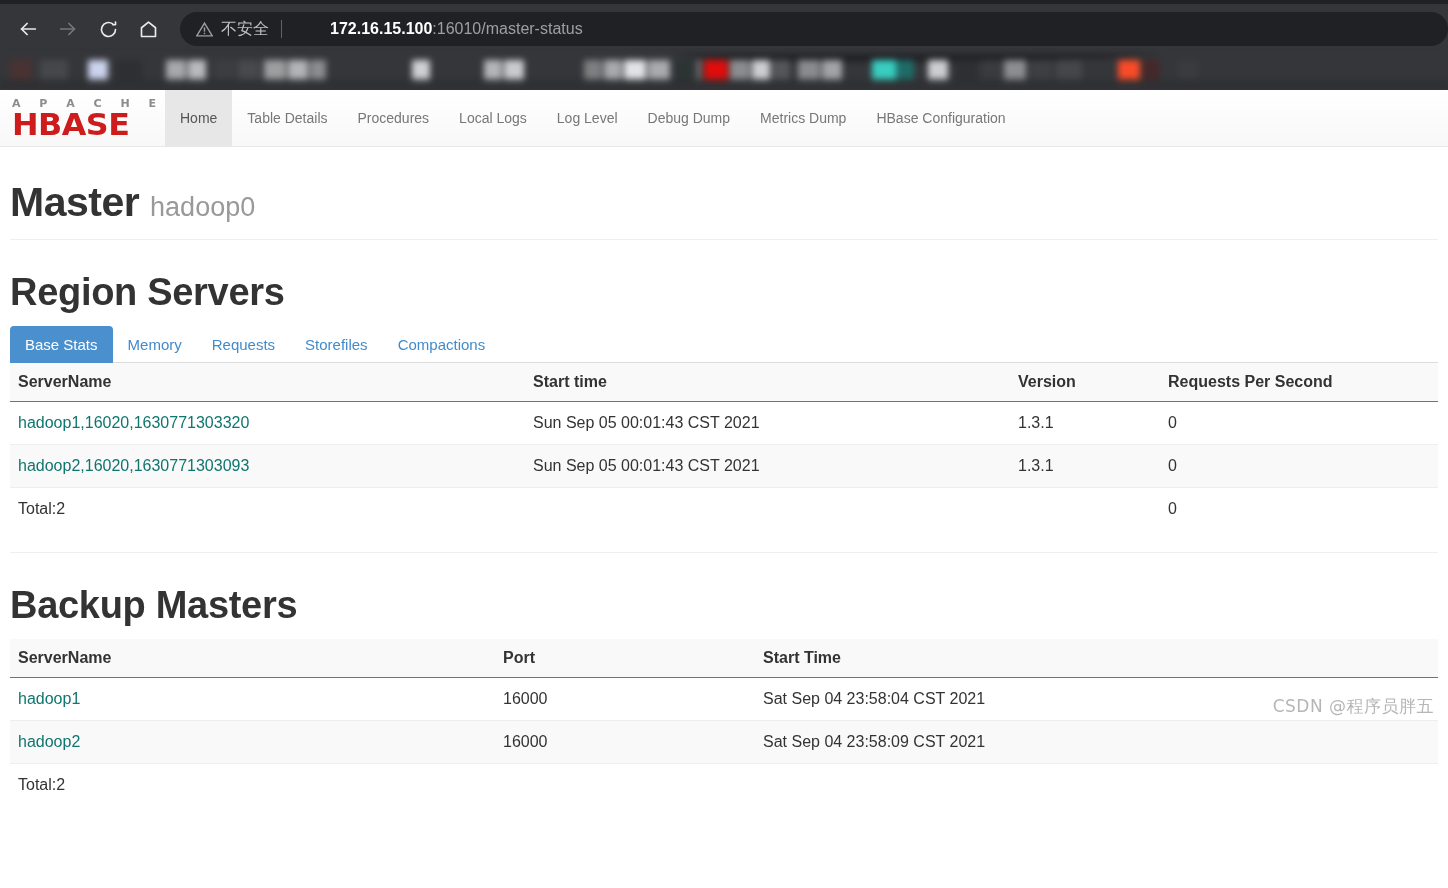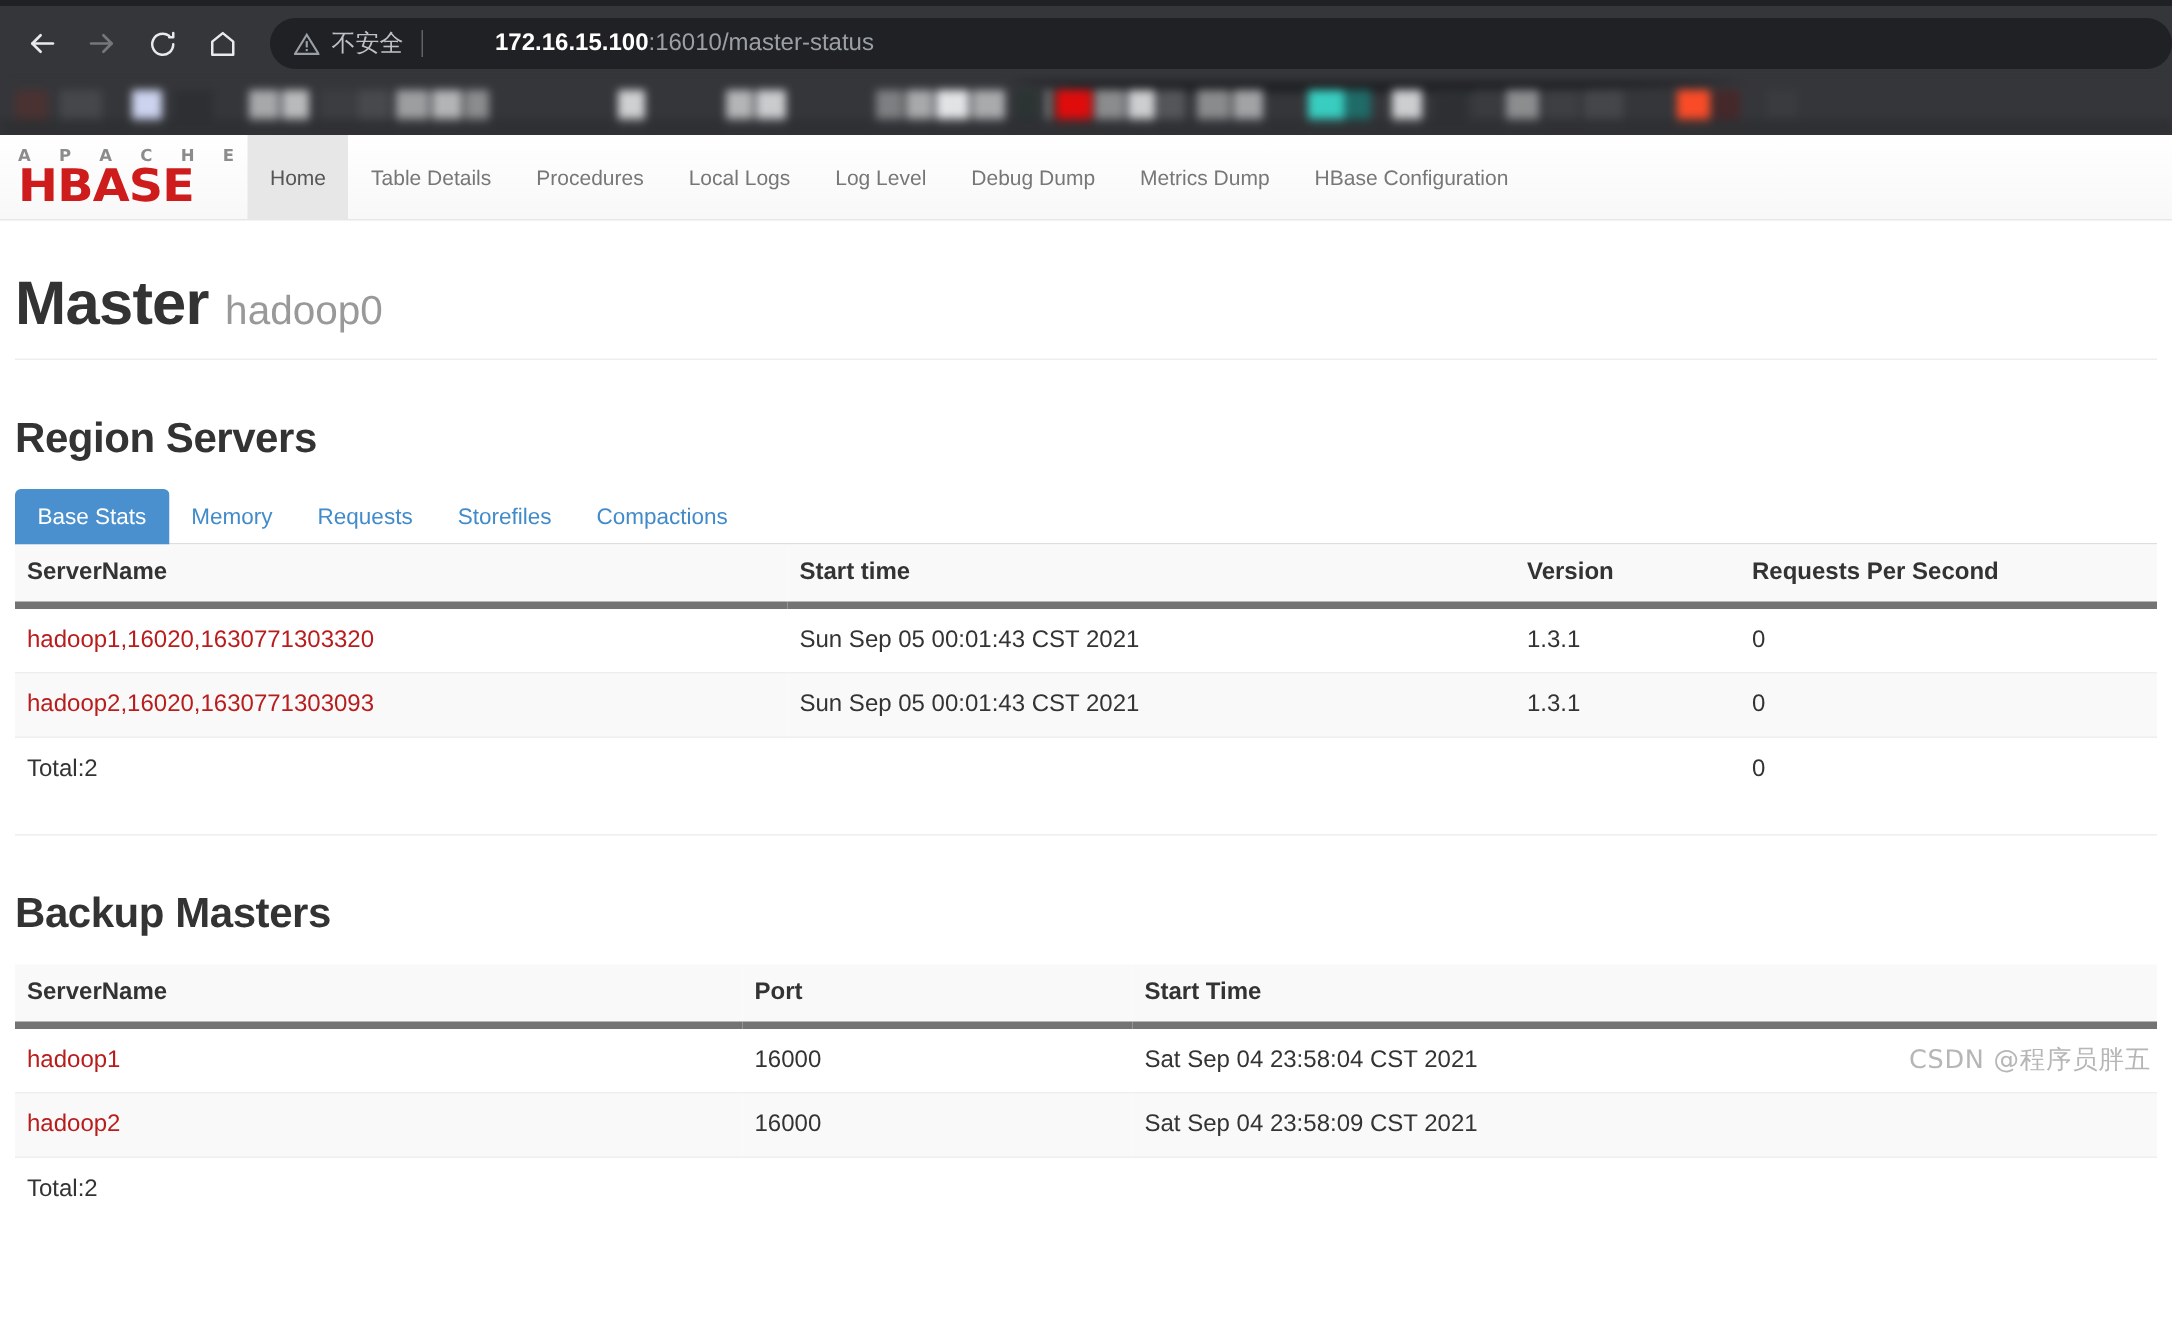--- a/index.html
+++ b/index.html
@@ -164,21 +164,21 @@
     letter-spacing: -0.5px;
   }
   h1.master-title .small {
     font-size: 27px;
     font-weight: normal;
     color: #999999;
     letter-spacing: 0;
   }
 
   h2.section {
-    font-size: 28px;
+    font-size: 38px;
     font-weight: bold;
     color: #333333;
     line-height: 40px;
     letter-spacing: -0.3px;
     margin-top: 32px;
     margin-bottom: 14px;
   }
 
   
   .tabs {
@@ -209,34 +209,34 @@
   table.tbl {
     width: 100%;
     border-collapse: collapse;
     font-size: 16px;
   }
   table.tbl th {
     text-align: left;
     font-weight: bold;
     color: #333333;
     padding: 10px 8px;
-    border-bottom: 5px solid #737373;
+    border-bottom: 1px solid #737373;
     background: #f9f9f9;
     white-space: nowrap;
   }
   table.tbl td {
     padding: 12px 8px;
     color: #333333;
     border-top: 1px solid #eeeeee;
     vertical-align: middle;
     white-space: nowrap;
   }
   table.tbl tbody tr:nth-child(even) td { background: #f9f9f9; }
   table.tbl tbody tr.total td { border-top: 1px solid #eeeeee; background: #ffffff; }
-  table.tbl a { color: #b91c1c; text-decoration: none; }
+  table.tbl a { color: #0f766e; text-decoration: none; }
 
   .col-a { width: 515px; }
   .col-b { width: 485px; }
   .col-c { width: 150px; }
   .col-d { width: auto; }
 
   .col-bm-a { width: 485px; }
   .col-bm-b { width: 260px; }
   .col-bm-c { width: auto; }
 

